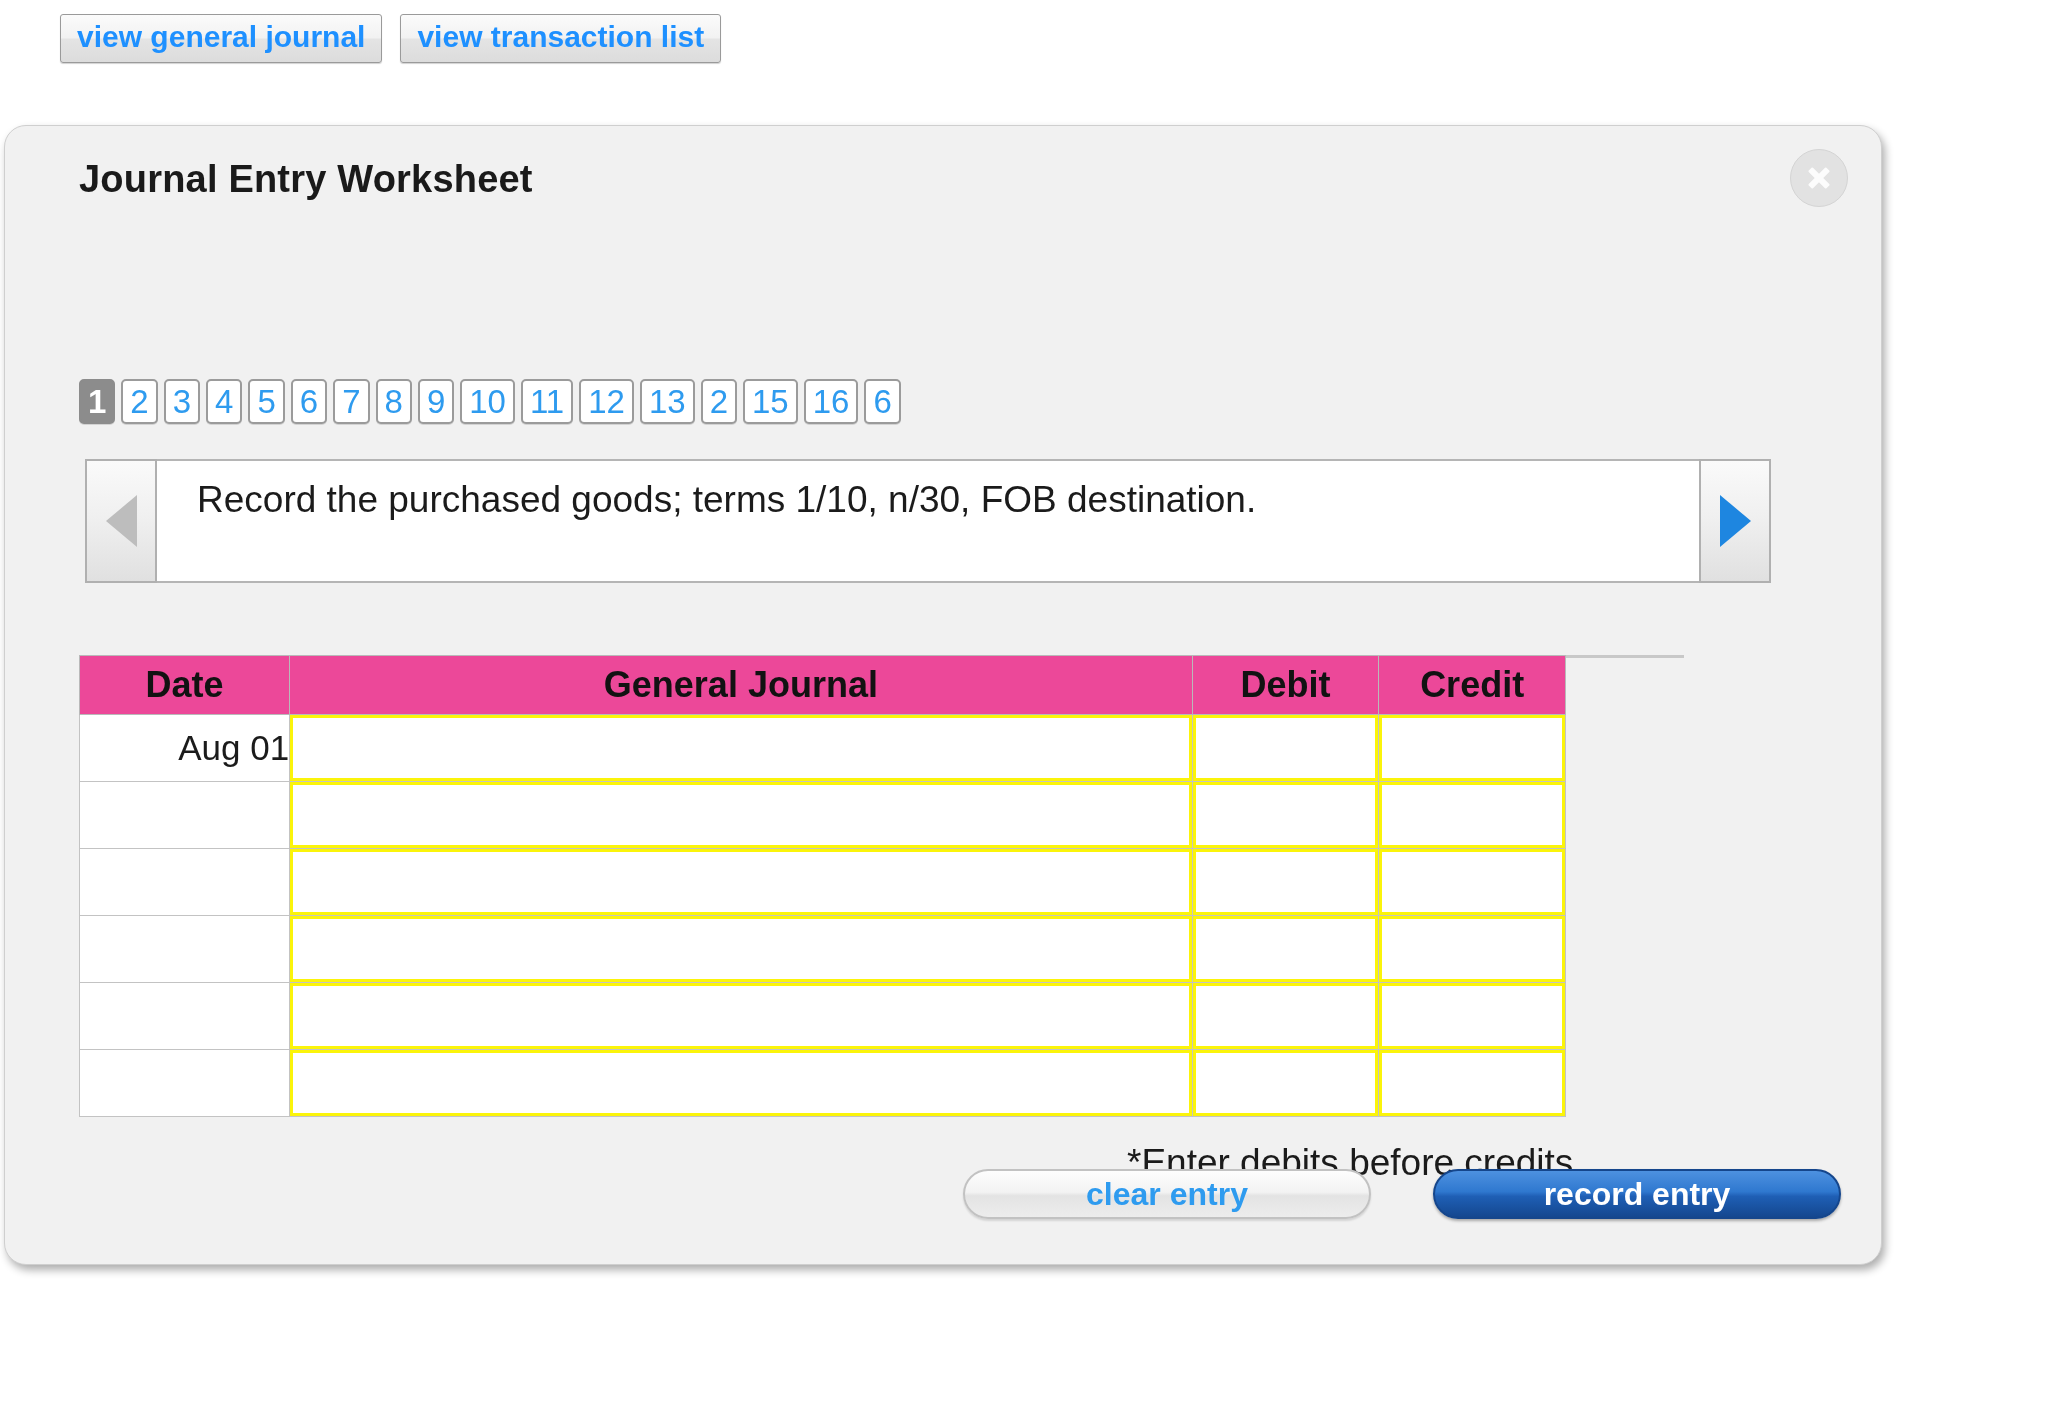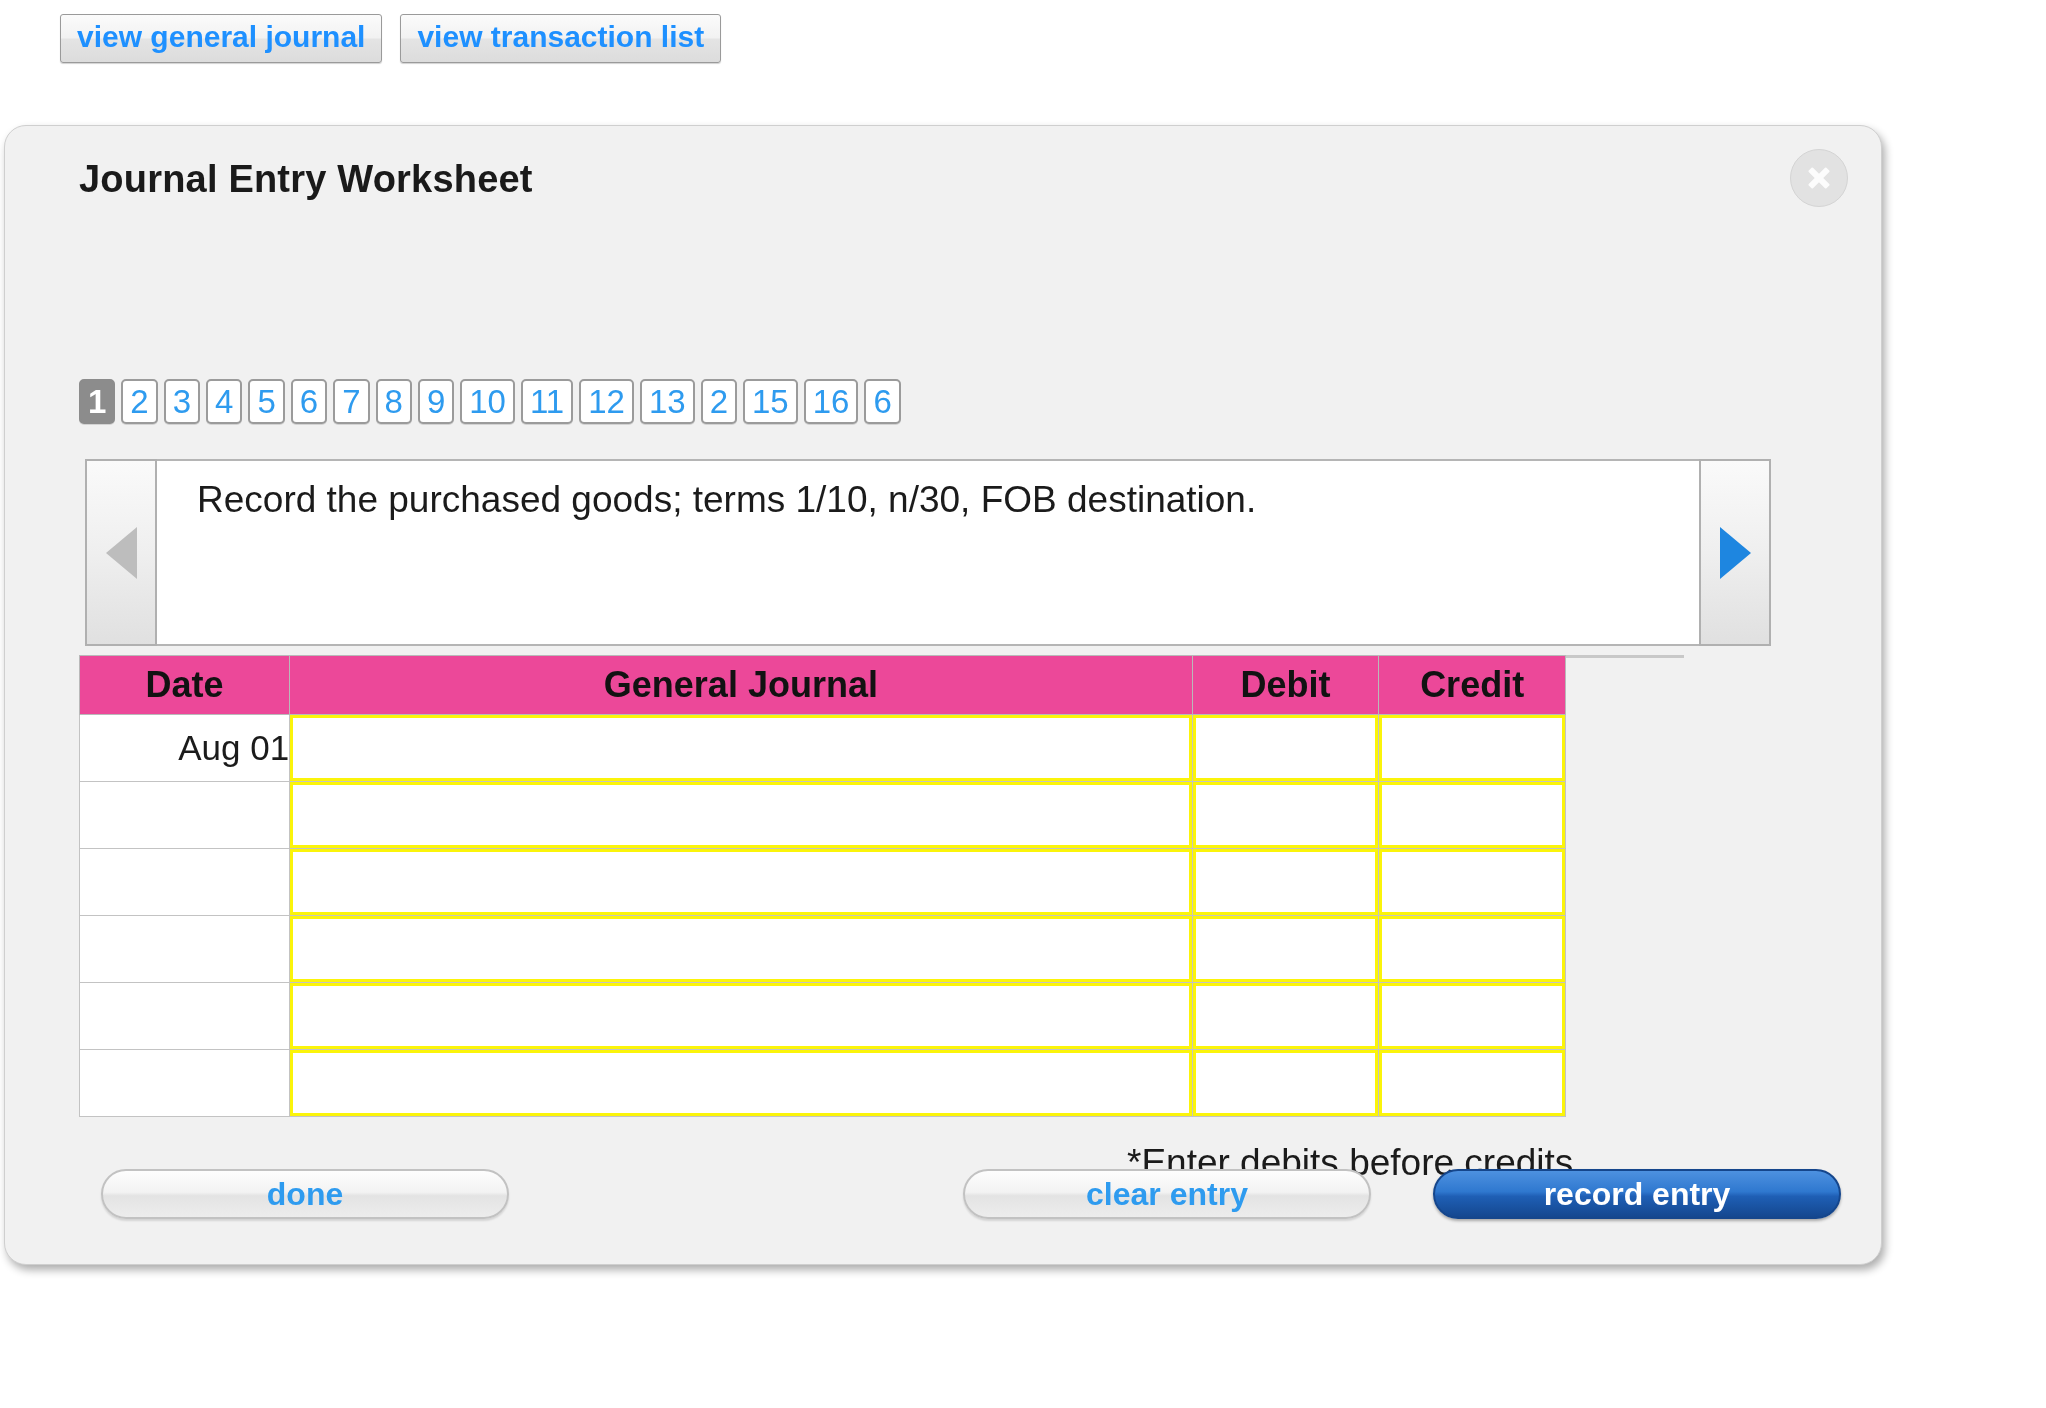--- a/index.html
+++ b/index.html
@@ -117,21 +117,21 @@
     font-weight: bold;
   }
 
   
   .prompt-row {
     position: absolute;
     left: 80px;
     top: 333px;
     display: flex;
     align-items: stretch;
-    height: 187px;
+    height: 124px;
   }
   .nav-btn {
     width: 72px;
     background: linear-gradient(to bottom, #fafafa 0%, #efefef 50%, #e0e0e0 100%);
     border: 2px solid #b0b0b0;
     box-sizing: border-box;
     display: flex;
     align-items: center;
     justify-content: center;
     cursor: pointer;
@@ -387,16 +387,15 @@
             <td class="input-td">
               <div class="cell-input"></div>
             </td>
           </tr>
         </tbody>
     </table>
   </div>
 
   <div class="note">*Enter debits before credits</div>
 
-  <button class="pill pill-light" id="done-button">done</button>
   <button class="pill pill-light" id="clear-entry-button">clear entry</button>
   <button class="pill pill-primary" id="record-entry-button">record entry</button>
 </div>
 
 </body></html>

